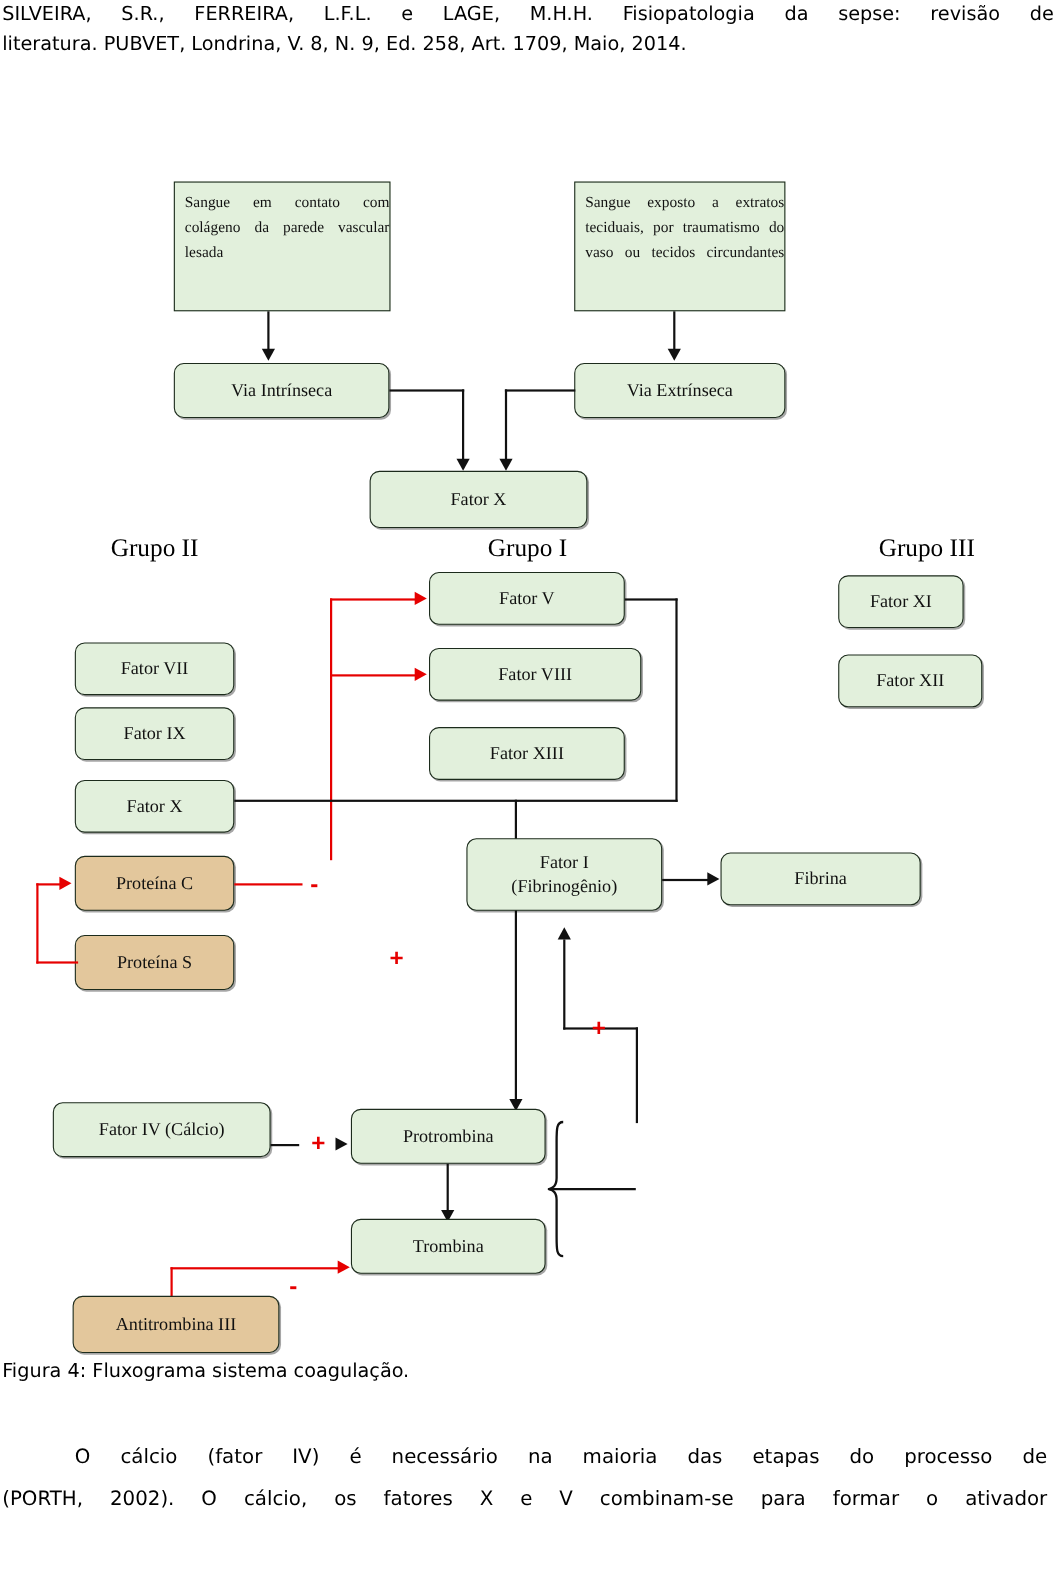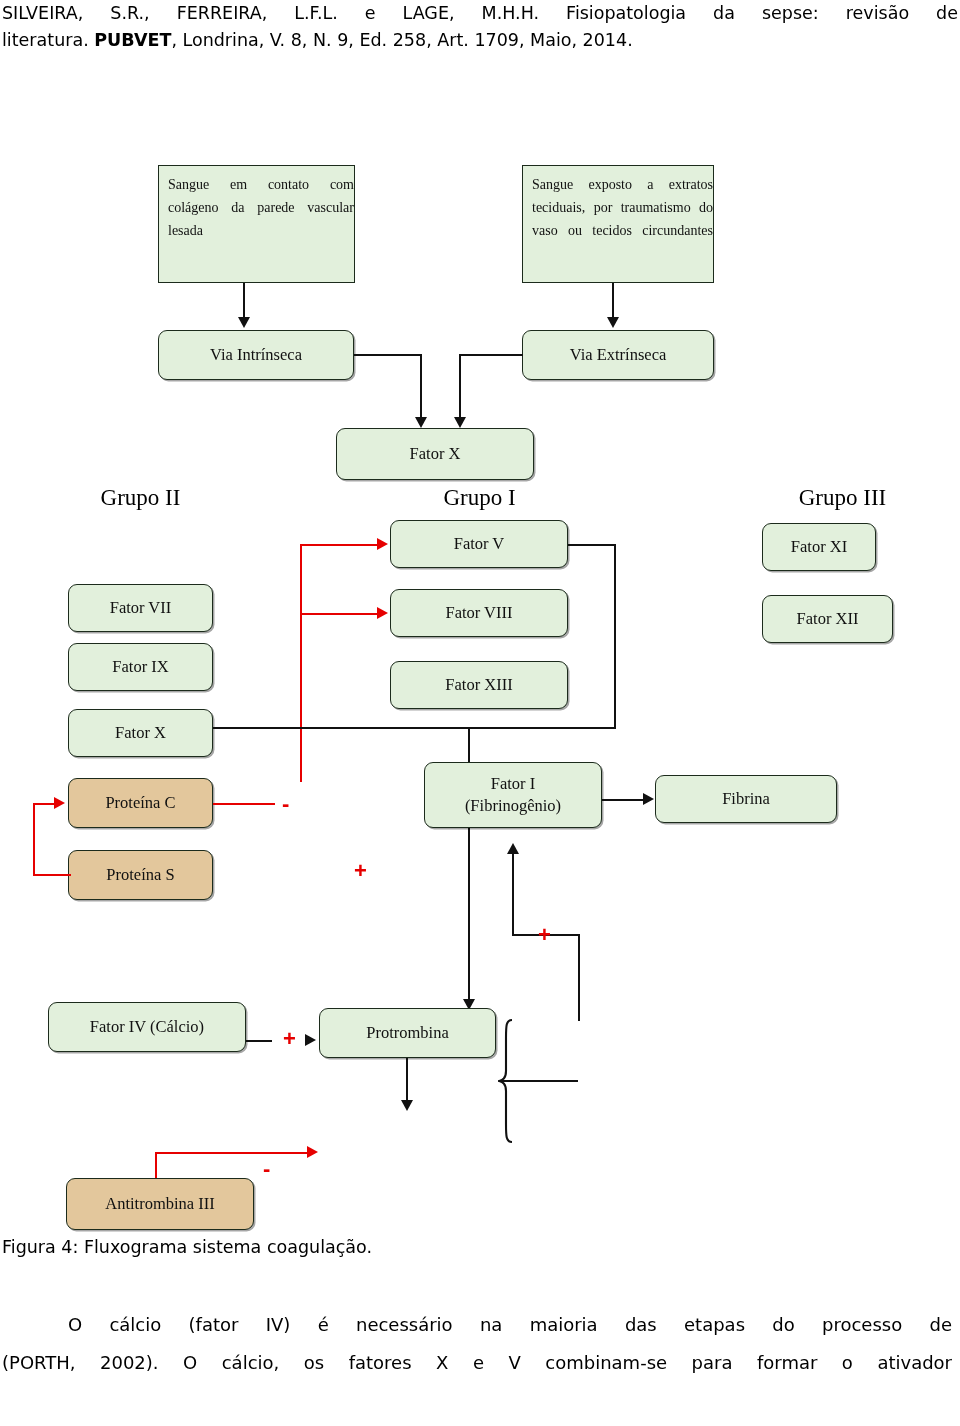--- a/index.html
+++ b/index.html
@@ -10,21 +10,21 @@
   
   .runhead{
     position:absolute;left:0;top:0;width:960px;
     font-family:"DejaVu Sans", sans-serif;
     font-size:17.5px;line-height:27px;
     text-align:justify;
     letter-spacing:0px;
   }
   .runhead .l1{display:block;text-align:justify;text-align-last:justify;padding:0 2px;}
   .runhead .l2{display:block;padding:0 2px;}
-  .runhead b{font-weight:bold;}
+  .runhead b{font-weight:normal;}
 
   
   #figure{position:absolute;left:0;top:140px;width:960px;height:1090px;}
 
   .box{
     position:absolute;box-sizing:border-box;
     background:#e2f0dc;
     border:1.6px solid #1c2b1c;
     color:#111;
     font-family:"Liberation Serif", serif;
@@ -155,21 +155,21 @@
   <div class="box round" style="left:68px;top:503px;width:145px;height:48px;">
     <span>Fator IX</span>
   </div>
   <div class="box round" style="left:68px;top:569px;width:145px;height:48px;">
     <span>Fator X</span>
   </div>
 
   <div class="box round" style="left:390px;top:380px;width:178px;height:48px;">
     <span>Fator V</span>
   </div>
-  <div class="box round" style="left:390px;top:449px;width:178px;height:48px;text-align:right;">
+  <div class="box round" style="left:390px;top:449px;width:193px;height:48px;text-align:right;">
     <span>Fator VIII</span>
   </div>
   <div class="box round" style="left:390px;top:521px;width:178px;height:48px;">
     <span>Fator XIII</span>
   </div>
 
   <div class="box round" style="left:762px;top:383px;width:114px;height:48px;">
     <span>Fator XI</span>
   </div>
   <div class="box round" style="left:762px;top:455px;width:131px;height:48px;">
@@ -239,20 +239,23 @@
   <div class="sign" style="left:283px;top:892px;">+</div>
   <div class="arrowright" style="left:305px;top:894px;"></div>
 
   <div class="box round" style="left:319px;top:868px;width:177px;height:50px;">
     <span>Protrombina</span>
   </div>
 
   <div class="ln v" style="left:406px;top:918px;height:45px;"></div>
   <div class="arrowdown" style="left:401px;top:960px;"></div>
 
+  <div class="box round" style="left:319px;top:968px;width:177px;height:50px;">
+    <span>Trombina</span>
+  </div>
 
   <div class="rln v" style="left:155px;top:1012px;height:36px;"></div>
   <div class="rln h" style="left:155px;top:1012px;width:154px;"></div>
   <div class="rarrowright" style="left:307px;top:1006px;"></div>
   <div class="sign" style="left:263px;top:1022px;">-</div>
 
   <div class="box round tan" style="left:66px;top:1038px;width:188px;height:52px;">
     <span>Antitrombina III</span>
   </div>
 

